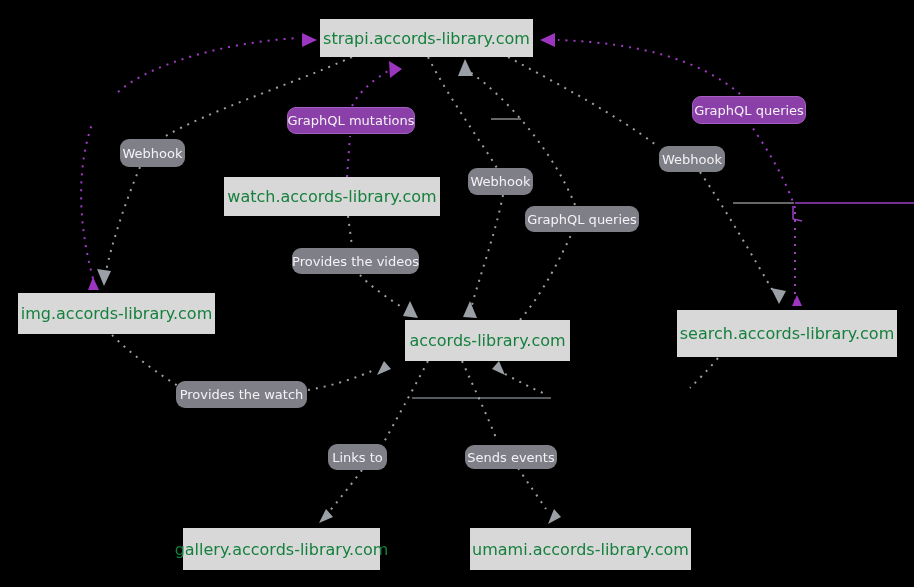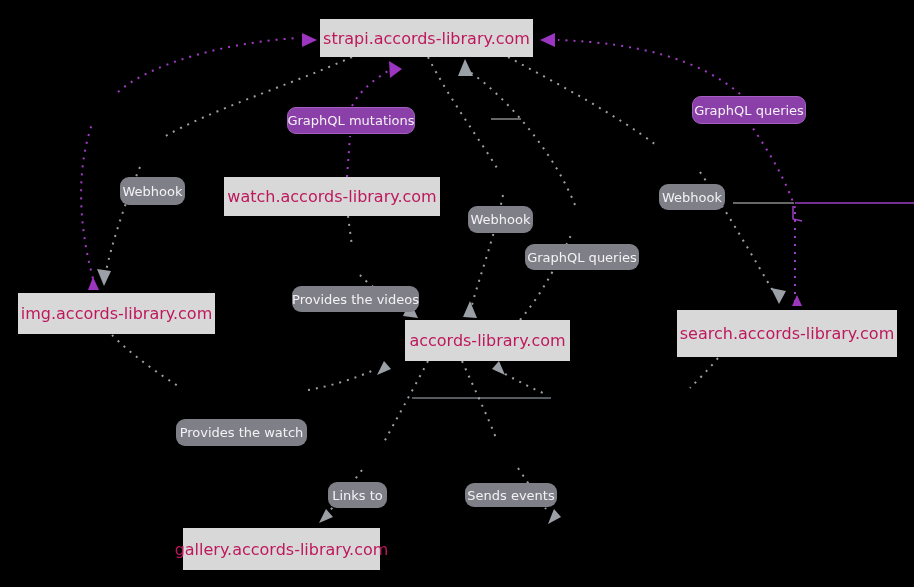--- a/index.html
+++ b/index.html
@@ -1,30 +1,30 @@
 <!DOCTYPE html>
 <html><head>
 <meta charset="utf-8">
 <style>
   html,body{margin:0;padding:0;background:#000;}
   #stage{
     position:relative;width:914px;height:587px;background:#000;overflow:hidden;
     font-family:"DejaVu Sans", sans-serif;
   }
   .node{
-    position:absolute;background:#d8d8d8;color:#be185d;
+    position:absolute;background:#d8d8d8;color:#15803d;
     display:flex;align-items:center;justify-content:center;
     font-size:16px;white-space:nowrap;
   }
   .elabel{
     position:absolute;display:flex;align-items:center;justify-content:center;
     font-size:13px;color:#f4f2f5;white-space:nowrap;border-radius:9px;
     padding:0 2px;box-sizing:border-box;
   }
-  .elabel.gray{background:#7f7f88;margin-top:38px;}
+  .elabel.gray{background:#7f7f88;}
   .elabel.purple{background:#8b3fa8;border:1px solid #a55fc2;}
   svg{position:absolute;left:0;top:0;}
 </style>
 </head>
 <body>
 
 <div id="stage">
 
   <svg width="914" height="587" viewBox="0 0 914 587">
     <g fill="none" stroke="#9aa0a6" stroke-width="2" stroke-dasharray="2 6">
@@ -110,20 +110,23 @@
     </div>
   <div class="node" style="left:366px;top:320px;width:165px;height:41px;margin-left:39px;">
       <span>accords-library.com</span>
     </div>
   <div class="node" style="left:677px;top:310px;width:220px;height:47px;">
       <span>search.accords-library.com</span>
     </div>
   <div class="node" style="left:183px;top:528px;width:197px;height:42px;">
       <span>gallery.accords-library.com</span>
     </div>
+  <div class="node" style="left:470px;top:528px;width:221px;height:42px;">
+      <span>umami.accords-library.com</span>
+    </div>
 
   <div class="elabel gray" style="left:120px;top:139px;width:65px;height:28px;">
       <span>Webhook</span>
     </div>
   <div class="elabel purple" style="left:287px;top:107px;width:128px;height:27px;">
       <span>GraphQL mutations</span>
     </div>
   <div class="elabel gray" style="left:468px;top:168px;width:65px;height:27px;">
       <span>Webhook</span>
     </div>

